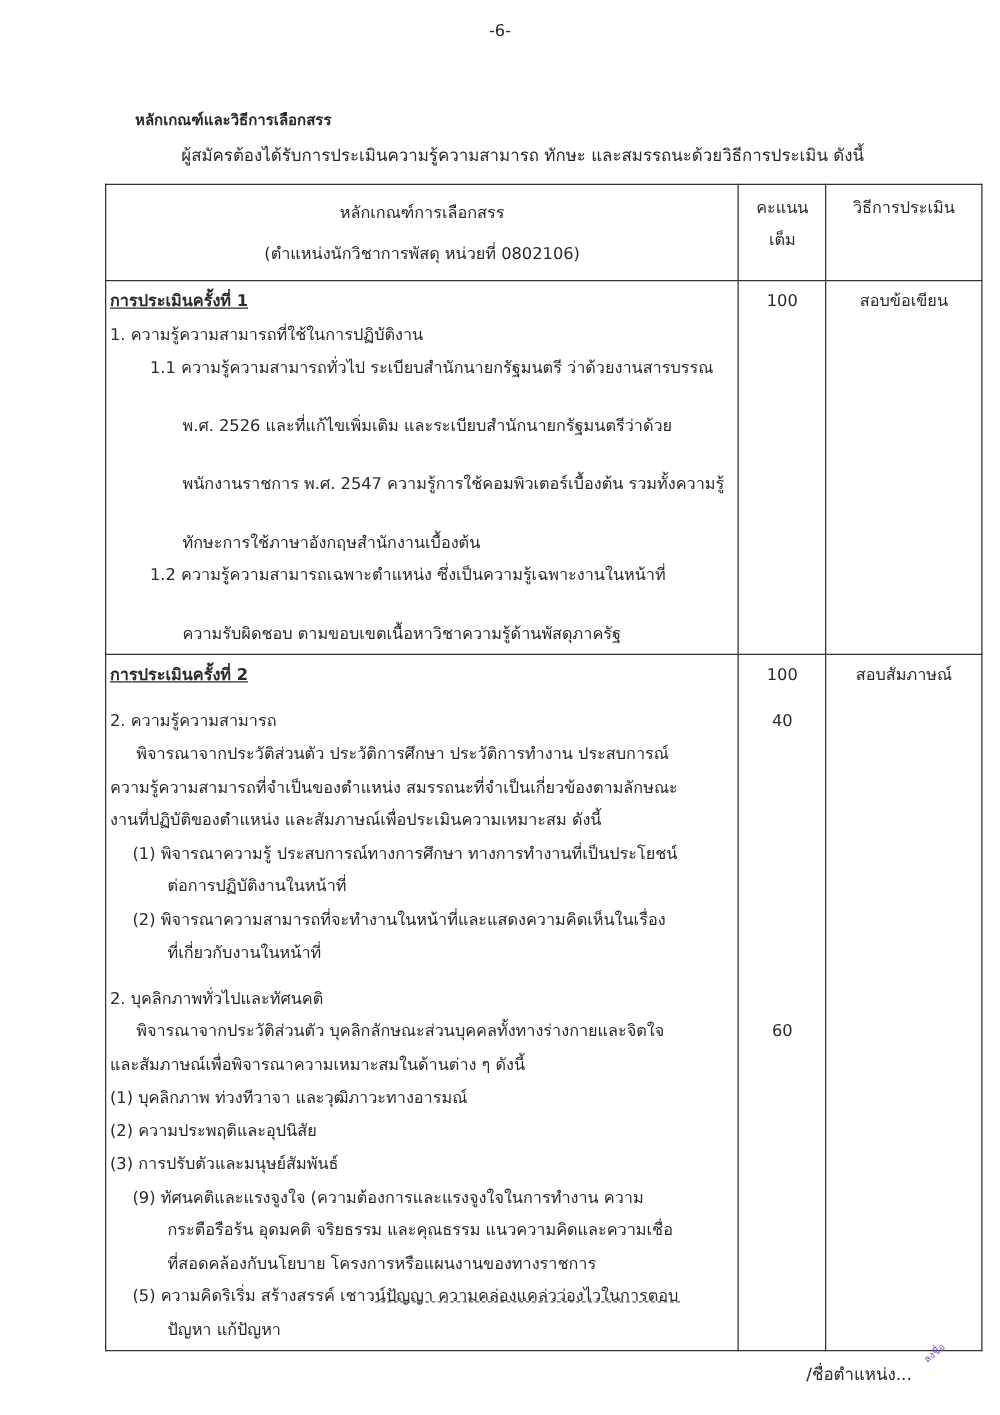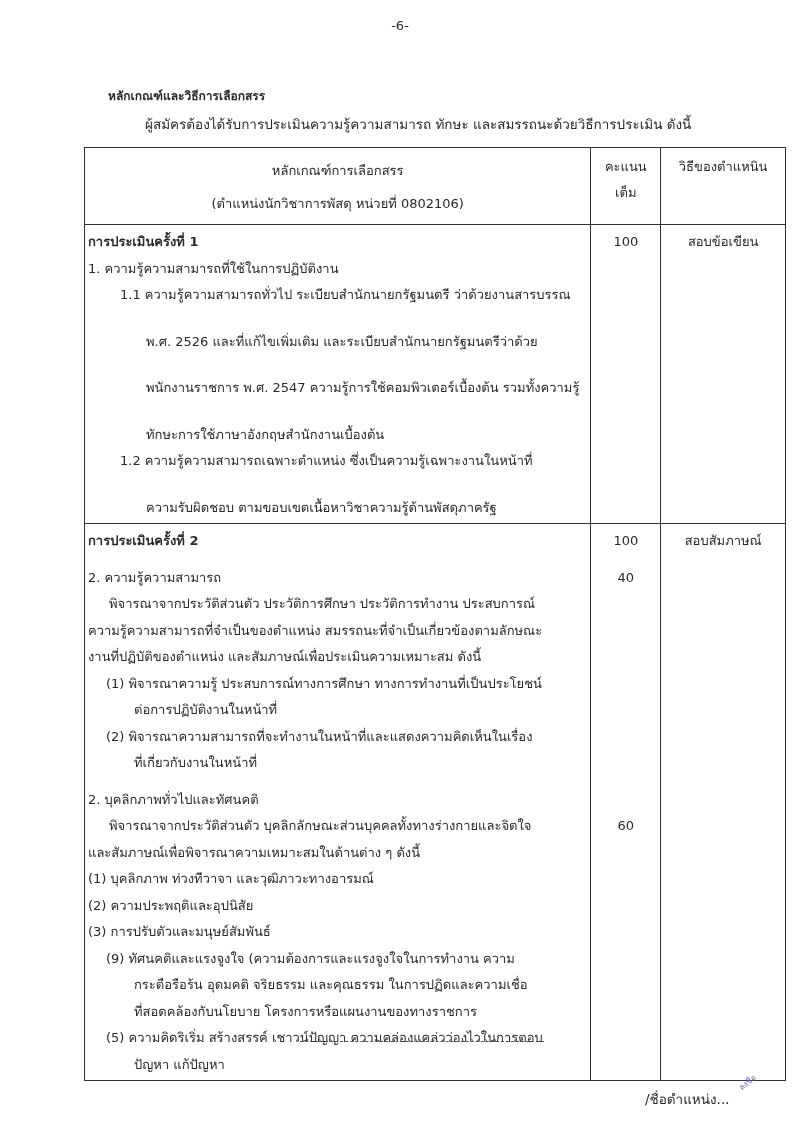--- a/index.html
+++ b/index.html
@@ -28,21 +28,21 @@
   table.criteria th { font-weight: normal; }
   .col-crit { width: 507px; }
   .col-score { width: 69px; }
   .col-method { width: 124px; }
   .head-crit { text-align: center; padding-top: 6px !important; padding-bottom: 4px !important; line-height: 33px; }
   .head-score { text-align: center; padding-top: 6px !important; line-height: 26px; }
   .head-method { text-align: center; padding-top: 6px !important; line-height: 26px; }
   .cell-crit { padding: 4px 10px 2px 3px !important; }
   .cell-score { text-align: center; padding-top: 4px !important; }
   .cell-method { text-align: center; padding-top: 4px !important; }
-  .round-title { font-weight: bold; }
+  .round-title { text-decoration: underline; font-weight: bold; }
   .l1 { padding-left: 0; }
   .l1-cont { padding-left: 21px; }
   .l2 { padding-left: 32px; }
   .l2-cont { padding-left: 58px; margin-top: 20px; }
   .l3 { padding-left: 18px; }
   .l3-cont { padding-left: 46px; }
   .gap { height: 10px; }
   .score-line { height: 26.5px; }
   .footer-line {
     position: absolute; top: 1041px; left: 300px; width: 244px;
@@ -67,21 +67,21 @@
   <tbody>
       <tr>
     <th class="col-crit head-crit">
       <div>หลักเกณฑ์การเลือกสรร</div>
       <div>(ตำแหน่งนักวิชาการพัสดุ หน่วยที่ 0802106)</div>
     </th>
     <th class="col-score head-score">
       <div>คะแนน</div>
       <div>เต็ม</div>
     </th>
-    <th class="col-method head-method">วิธีของตำแหนิน</th>
+    <th class="col-method head-method">วิธีการประเมิน</th>
   </tr>
 
   <tr>
     <td class="cell-crit">
       <div class="round-title">การประเมินครั้งที่ 1</div>
       <div class="l1">1.  ความรู้ความสามารถที่ใช้ในการปฏิบัติงาน</div>
       <div class="l2">1.1  ความรู้ความสามารถทั่วไป ระเบียบสำนักนายกรัฐมนตรี ว่าด้วยงานสารบรรณ</div>
       <div class="l2-cont">พ.ศ. 2526 และที่แก้ไขเพิ่มเติม และระเบียบสำนักนายกรัฐมนตรีว่าด้วย</div>
       <div class="l2-cont">พนักงานราชการ พ.ศ. 2547 ความรู้การใช้คอมพิวเตอร์เบื้องต้น รวมทั้งความรู้</div>
       <div class="l2-cont">ทักษะการใช้ภาษาอังกฤษสำนักงานเบื้องต้น</div>
@@ -105,21 +105,21 @@
       <div class="l3">(2)  พิจารณาความสามารถที่จะทำงานในหน้าที่และแสดงความคิดเห็นในเรื่อง</div>
       <div class="l3-cont">ที่เกี่ยวกับงานในหน้าที่</div>
       <div class="gap"></div>
       <div class="l1">2.  บุคลิกภาพทั่วไปและทัศนคติ</div>
       <div class="l1-cont">พิจารณาจากประวัติส่วนตัว บุคลิกลักษณะส่วนบุคคลทั้งทางร่างกายและจิตใจ</div>
       <div>และสัมภาษณ์เพื่อพิจารณาความเหมาะสมในด้านต่าง ๆ ดังนี้</div>
       <div>(1) บุคลิกภาพ  ท่วงทีวาจา และวุฒิภาวะทางอารมณ์</div>
       <div>(2) ความประพฤติและอุปนิสัย</div>
       <div>(3) การปรับตัวและมนุษย์สัมพันธ์</div>
       <div class="l3">(9) ทัศนคติและแรงจูงใจ (ความต้องการและแรงจูงใจในการทำงาน ความ</div>
-      <div class="l3-cont">กระตือรือร้น อุดมคติ จริยธรรม และคุณธรรม ในการปฏิดและความเชื่อ</div>
+      <div class="l3-cont">กระตือรือร้น อุดมคติ จริยธรรม และคุณธรรม แนวความคิดและความเชื่อ</div>
       <div class="l3-cont">ที่สอดคล้องกับนโยบาย โครงการหรือแผนงานของทางราชการ</div>
       <div class="l3">(5) ความคิดริเริ่ม สร้างสรรค์ เชาวน์ปัญญา ความคล่องแคล่วว่องไวในการตอบ</div>
       <div class="l3-cont">ปัญหา แก้ปัญหา</div>
     </td>
     <td class="cell-score">
       <div>100</div>
       <div class="gap"></div>
       <div>40</div>
       <div class="score-line"></div>
           <div class="score-line"></div>

